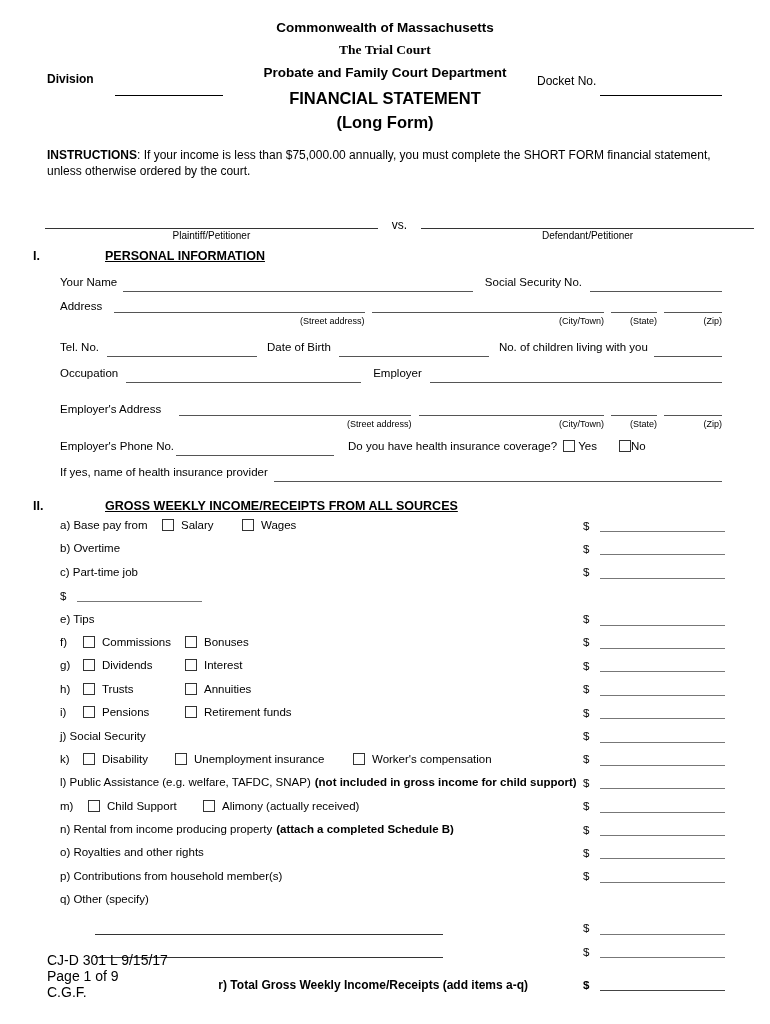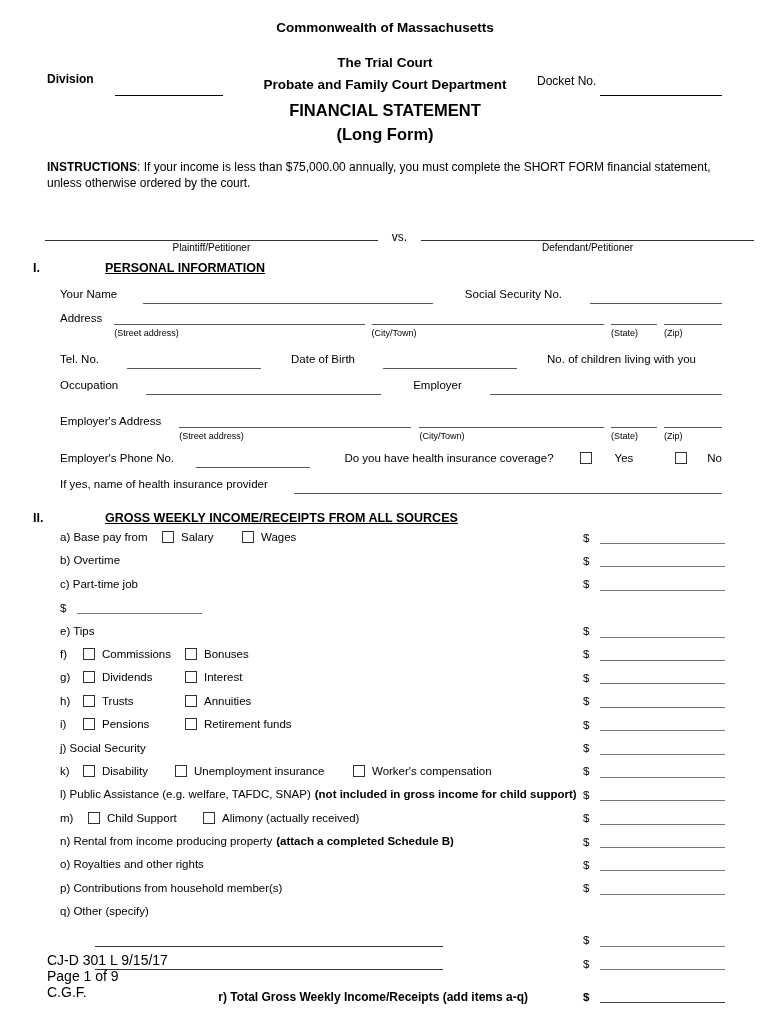--- a/index.html
+++ b/index.html
@@ -3,21 +3,21 @@
 <meta charset="utf-8">
 <style>
   * { margin:0; padding:0; box-sizing:border-box; }
   html,body { background:#e8e8e8; }
   body { font-family:"Liberation Sans","DejaVu Sans",sans-serif; }
   .page { position:relative; width:770px; height:1024px; background:#fff; color:#000; margin:0 auto; overflow:hidden; }
 
   
   .hdr-center { text-align:center; padding-top:20px; }
   .hdr-org, .hdr-court, .hdr-dept { font-weight:bold; font-size:13.5px; }
-  .hdr-court { margin-top:20px; }
+  .hdr-court { margin-top:7px;font-family:Liberation Serif, serif; }
   .hdr-dept { margin-top:7px; }
   .hdr-title { font-weight:bold; font-size:16.5px; margin-top:9px; }
   .hdr-subtitle { font-weight:bold; font-size:16.5px; margin-top:5px; }
   .division-label { position:absolute; left:47px; top:72px; font-weight:bold; font-size:12px; }
   .division-line { position:absolute; left:115px; top:80px; width:108px; border-bottom:1.5px solid #000; height:16px; }
   .docket-label { position:absolute; left:537px; top:74px; font-size:12px; }
   .docket-line { position:absolute; left:600px; top:80px; width:122px; border-bottom:1.5px solid #000; height:16px; }
   .instructions { margin:16px 50px 0 47px; font-size:12px; line-height:15.5px; }
 
   
@@ -27,29 +27,29 @@
   .party .psub { text-align:center; font-size:10px; margin-top:1px; }
   .vs-label { font-size:12px; padding:0 14px; margin-top:1px; }
 
   
   .sec-head { margin-top:8px; padding-left:60px; position:relative; font-weight:bold; font-size:12.5px; }
   .sec-num { position:absolute; left:33px; }
   .sec-title { text-decoration:underline;padding-left:45px; }
 
   
   .sec1 { margin:0 48px 0 60px; font-size:11.5px; }
-  .frow { display:flex; align-items:flex-end; margin-top:11px; line-height:14px; white-space:nowrap;gap:20px; }
+  .frow { display:flex; align-items:flex-end; margin-top:11px; line-height:14px; white-space:nowrap; }
   .fline { border-bottom:1.2px solid #555; height:15px; transform:translateY(3px); }
   .grow { flex:1; }
   .lbl { flex:none; }
   .addr-row { display:flex; margin-top:8px; line-height:14px; }
   .addr-row .lbl { padding-top:2px; }
   .seg { display:flex; flex-direction:column; }
   .seg .sline { border-bottom:1.2px solid #555; height:16px; }
-  .seg .ssub { font-size:9px; text-align:left; margin-top:1px; }
+  .seg .ssub { font-size:9px; text-align:right; margin-top:1px; }
   .cb { display:inline-block; width:12px; height:12px; border:1.4px solid #333; background:#fff; flex:none; }
   .frow .cb { margin-bottom:1px; }
 
   
   .inc-wrap { margin:6px 45px 0 60px; font-size:11.5px; }
   .inc-row { display:flex; align-items:flex-start; height:23.4px; }
   .inc-left { flex:1; display:flex; align-items:center; white-space:nowrap; }
   .inc-left b { margin-left:4px; }
   .pair { display:flex; align-items:center; }
   .pair .cb { margin-right:7px; }

